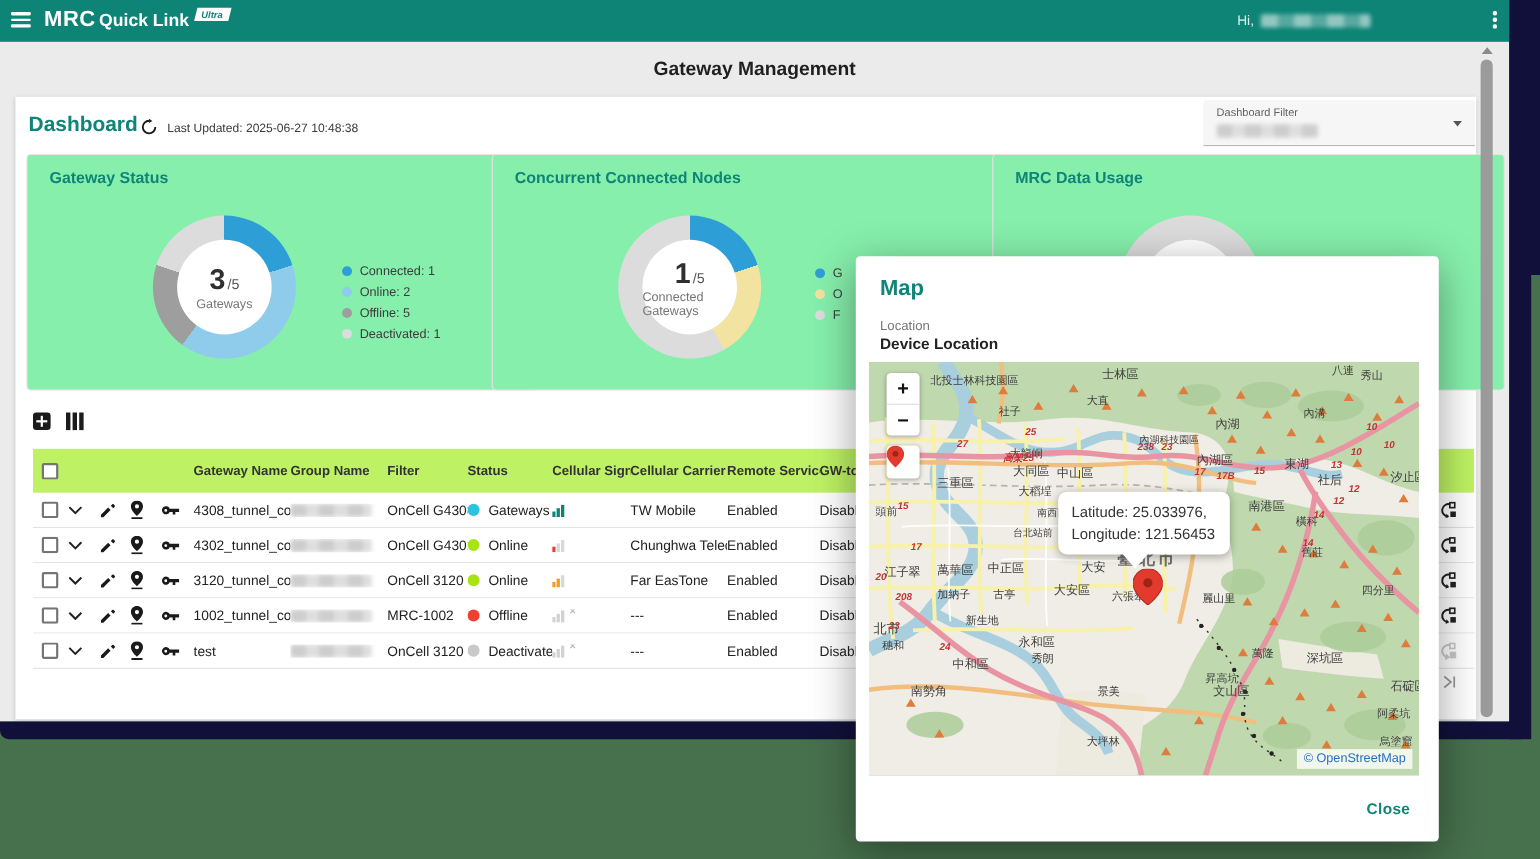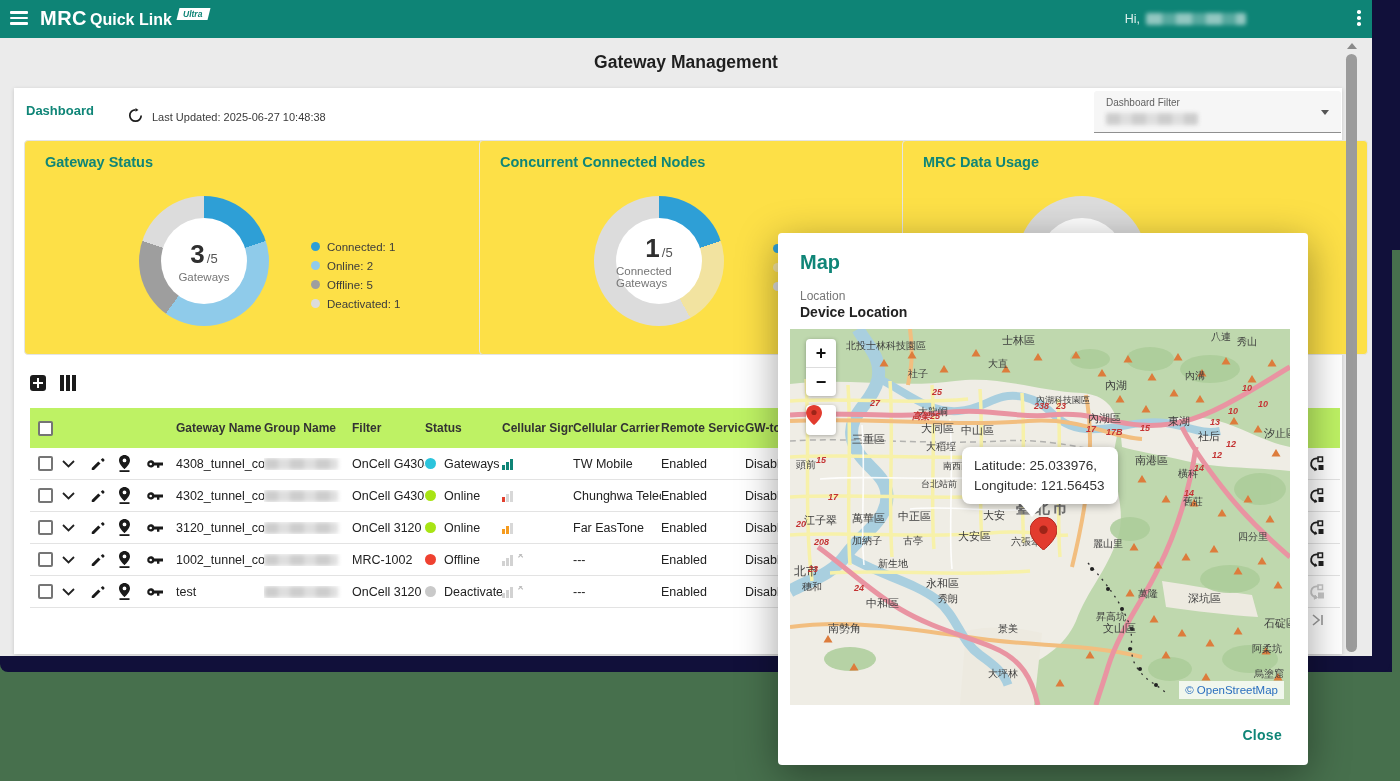--- a/index.html
+++ b/index.html
@@ -22,35 +22,35 @@
       background:repeating-linear-gradient(90deg, rgba(255,255,255,.55) 0 16px, rgba(255,255,255,.30) 16px 30px);
       filter:blur(2px); }
   .kebab { position:absolute; right:10px; top:10px; width:5px; cursor:pointer;}
   .kebab i { display:block; width:3.5px; height:3.5px; background:#fff; border-radius:50%; margin-bottom:2.5px;}
 
   .titlebar { position:absolute; left:0; top:38px; width:1372px; height:50px; }
   .titlebar h1 { text-align:center; font-size:17.5px; font-weight:700; color:#1f1f1f; padding-top:14px; }
 
   .panel { position:absolute; left:14px; top:88px; width:1328px; height:566px; background:#fff; box-shadow:0 1px 4px rgba(0,0,0,.16); }
 
-  .dash-title { position:absolute; left:12px; top:15px; font-size:13px; font-weight:700; color:#0F8577; }
+  .dash-title { position:absolute; left:12px; top:15px; font-size:19px; font-weight:700; color:#0F8577; }
   .refresh { position:absolute; left:114px; top:20px; width:15px; height:15px; cursor:pointer; }
   .lastupd { position:absolute; left:138px; top:23px; font-size:11px; color:#3a3a3a; }
 
   .filter { position:absolute; left:1080px; top:3px; width:247px; height:42px; background:#F6F6F6;
       border-bottom:1px solid #8f8f8f; border-radius:3px 3px 0 0; cursor:pointer;}
   .filter-label { position:absolute; left:12px; top:6px; font-size:10px; color:#616161; }
   .redacted { height:12px; border-radius:2px;
       background:repeating-linear-gradient(90deg,#cdcdcd 0 14px,#dedede 14px 26px); filter:blur(2px); }
   .filter-value { position:absolute; left:12px; top:22px; width:92px; }
   .filter-caret { position:absolute; right:12px; top:19px; width:0; height:0;
       border-left:4.5px solid transparent; border-right:4.5px solid transparent; border-top:5px solid #555; }
 
   
-  .card { position:absolute; top:52px; width:466px; height:215px; background:#fde047; border:1px solid #E4E4E4; border-radius:4px; }
+  .card { position:absolute; top:52px; width:466px; height:215px; background:#86efac; border:1px solid #E4E4E4; border-radius:4px; }
   .card h3 { position:absolute; left:20px; top:13px; font-size:14.5px; font-weight:700; color:#0F8577; }
   .donut { position:absolute; left:114px; top:55px; width:130px; height:130px; border-radius:50%; }
   .hole { position:absolute; left:22px; top:22px; width:86px; height:86px; border-radius:50%; background:#fff;
       display:flex; flex-direction:column; align-items:center; justify-content:center; }
   .hole .big { font-size:26px; font-weight:700; color:#2f2f2f; }
   .hole .den { font-size:13px; color:#555; margin-left:2px; font-weight:400;}
   .hole .cap { font-size:11.5px; color:#757575; margin-top:1px;}
   .legend { position:absolute; list-style:none; }
   .legend li { display:flex; align-items:center; gap:7px; height:19px; font-size:11.5px; color:#3c3c3c; white-space:nowrap;}
   .legend .dot { width:9px; height:9px; border-radius:50%; flex:none; }
@@ -184,21 +184,21 @@
               <span class="dot" style="background: rgb(158, 158, 158);"></span>
               <span>Offline: 5</span>
             </li>
             <li>
               <span class="dot" style="background: rgb(220, 220, 220);"></span>
               <span>Deactivated: 1</span>
             </li>
           </ul>
       </div>
 
-      <div class="card" style="left:465px">
+      <div class="card" style="left:433px">
         <h3>Concurrent Connected Nodes</h3>
         <div class="donut" style="background: conic-gradient(rgb(46, 159, 214) 0%, rgb(46, 159, 214) 20%, rgb(242, 227, 160) 20%, rgb(242, 227, 160) 42%, rgb(220, 220, 220) 42%, rgb(220, 220, 220) 100%);">
           <div class="hole">
             <div><span class="big">1</span><span class="den">/5</span></div>
             <div class="cap">Connected Gateways</div>
           </div>
         </div>
         <ul class="legend legend2">
             <li>
               <span class="dot" style="background: rgb(46, 159, 214);"></span>

